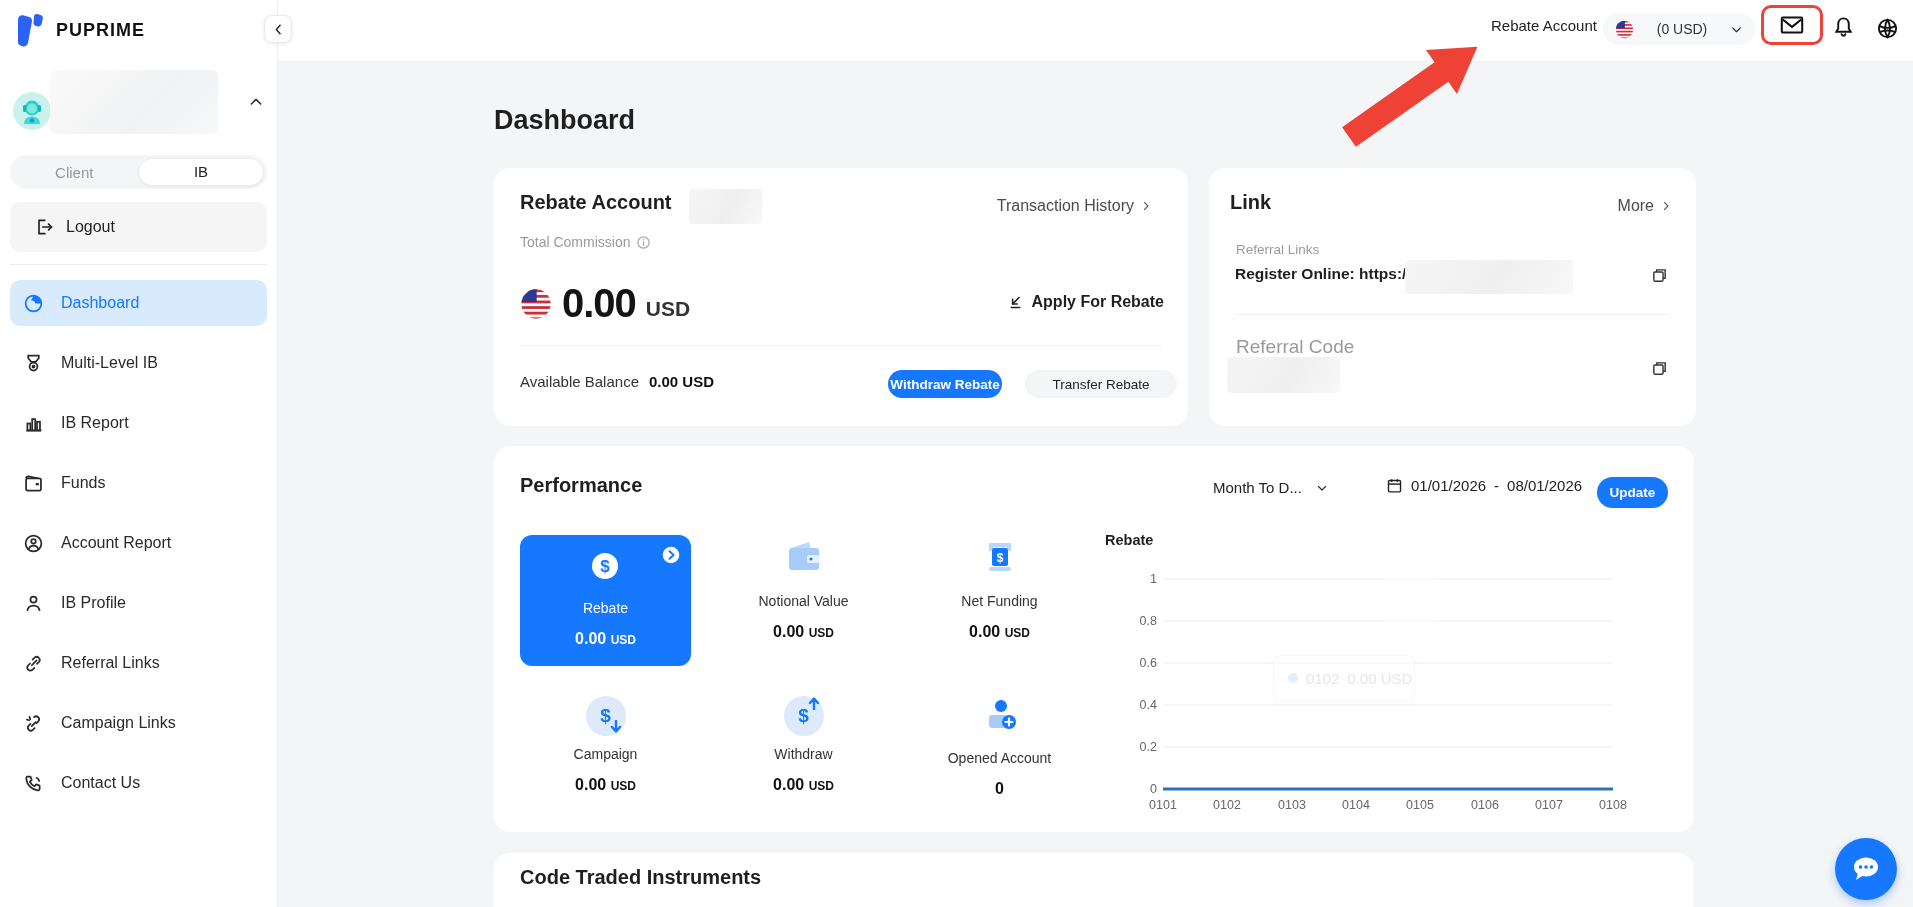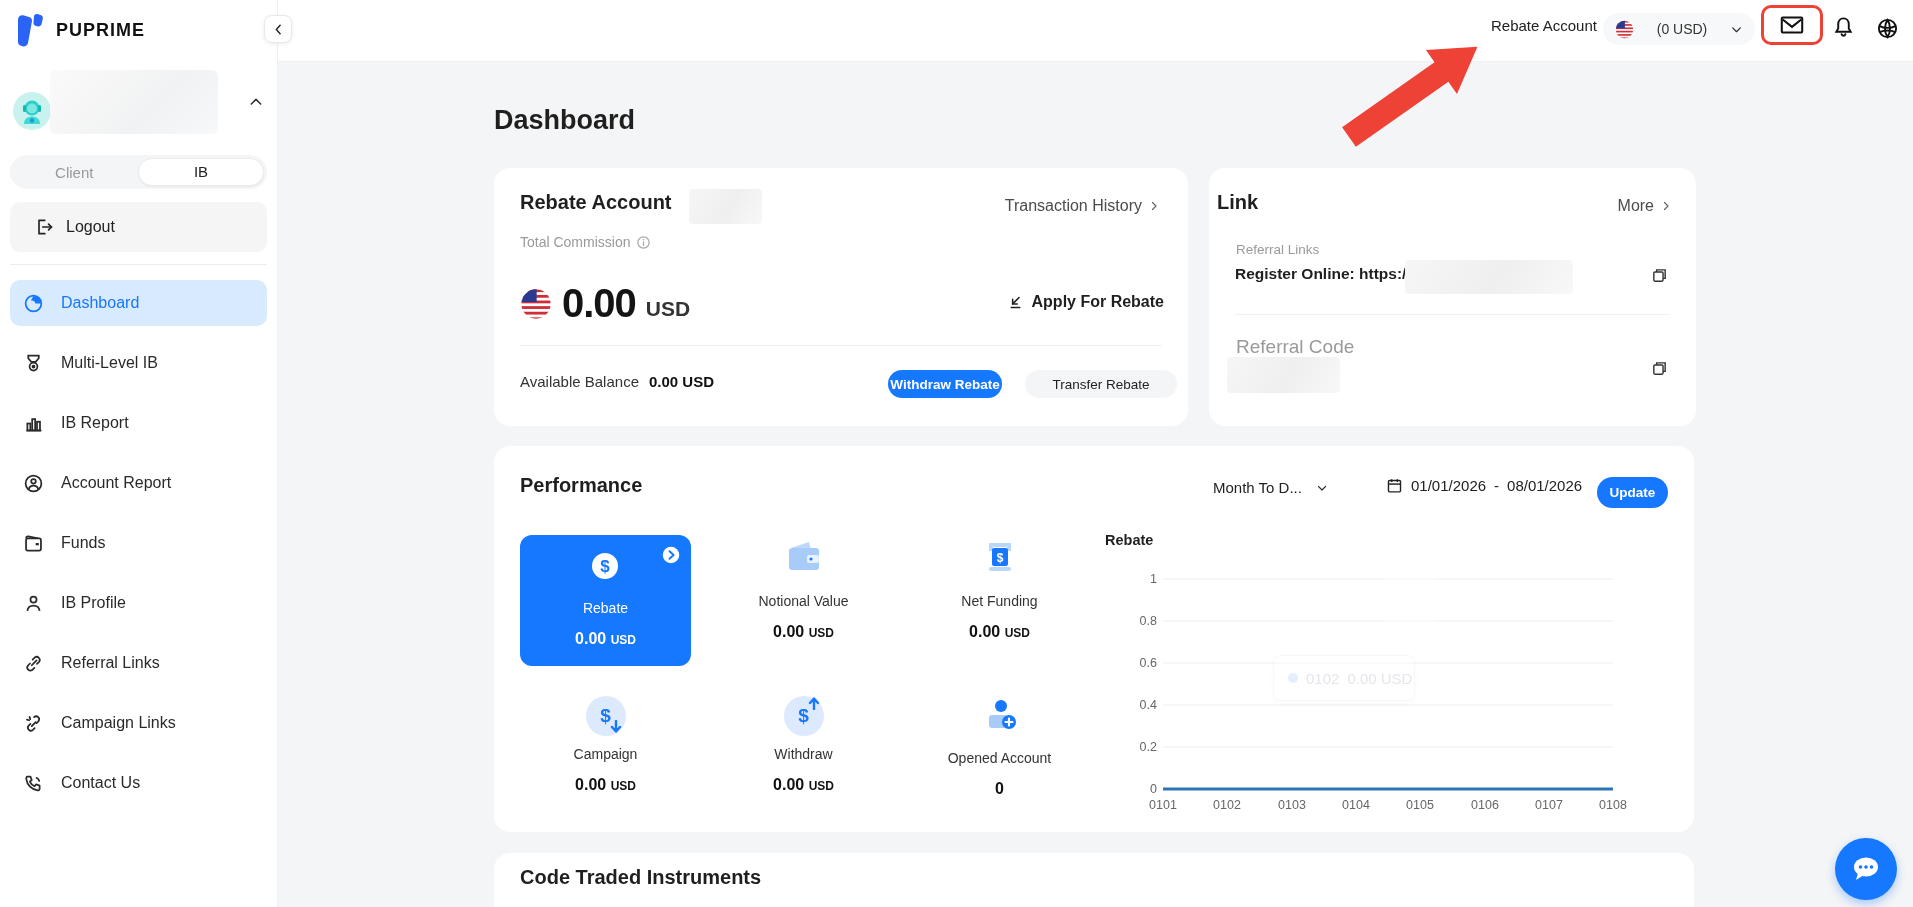--- a/index.html
+++ b/index.html
@@ -145,36 +145,36 @@
               <rect x="5" y="12" width="3.4" height="8"></rect>
               <rect x="10.5" y="7" width="3.4" height="13"></rect>
               <rect x="16" y="10" width="3.4" height="10"></rect>
             </svg>
         </span>
         <span>IB Report</span>
       </div>
       <div class="menu-item">
         <span class="mi-icon">
           <svg width="21" height="21" viewBox="0 0 24 24" fill="none" stroke="currentColor" stroke-width="2">
+              <rect x="3.5" y="6" width="17" height="14" rx="2"></rect>
+              <path d="M3.5 6 C3.5 4.5 4.8 3.5 6.2 3.8 L17 6"></path>
+              <rect x="14.5" y="11.5" width="3.6" height="2.6" fill="currentColor" stroke="none"></rect>
+            </svg>
+        </span>
+        <span>Funds</span>
+      </div>
+      <div class="menu-item">
+        <span class="mi-icon">
+          <svg width="21" height="21" viewBox="0 0 24 24" fill="none" stroke="currentColor" stroke-width="2">
               <circle cx="12" cy="12" r="9"></circle>
               <circle cx="12" cy="9.5" r="2.6"></circle>
               <path d="M6.5 18.5 C7.5 15.5 10 14.5 12 14.5 C14 14.5 16.5 15.5 17.5 18.5"></path>
             </svg>
         </span>
         <span>Account Report</span>
-      </div>
-      <div class="menu-item">
-        <span class="mi-icon">
-          <svg width="21" height="21" viewBox="0 0 24 24" fill="none" stroke="currentColor" stroke-width="2">
-              <rect x="3.5" y="6" width="17" height="14" rx="2"></rect>
-              <path d="M3.5 6 C3.5 4.5 4.8 3.5 6.2 3.8 L17 6"></path>
-              <rect x="14.5" y="11.5" width="3.6" height="2.6" fill="currentColor" stroke="none"></rect>
-            </svg>
-        </span>
-        <span>Funds</span>
       </div>
       <div class="menu-item">
         <span class="mi-icon">
           <svg width="21" height="21" viewBox="0 0 24 24" fill="none" stroke="currentColor" stroke-width="2">
               <circle cx="12" cy="7.5" r="3.5"></circle>
               <path d="M5 20.5 C5.5 16 8.5 14.5 12 14.5 C15.5 14.5 18.5 16 19 20.5"></path>
             </svg>
         </span>
         <span>IB Profile</span>
       </div>
@@ -276,21 +276,21 @@
       <polygon points="0,-12 113,-12 113,-27 157,0 113,27 113,12 0,12" fill="#ee4237"></polygon>
     </g>
   </svg>
 
   <div class="main">
     <div class="page-title">Dashboard</div>
 
     <div class="card" style="left:216px; top:106px; width:694px; height:258px;">
       <div style="position:absolute; left:26px; top:23px;" class="card-title">Rebate Account</div>
       <div class="redact" style="position:absolute; left:195px; top:21px; width:73px; height:35px;"></div>
-      <div class="link-gray" style="position:absolute; right:28px; top:29px;">
+      <div class="link-gray" style="position:absolute; right:36px; top:29px;">
         <span>Transaction History</span>
         <svg width="12" height="12" viewBox="0 0 24 24" fill="none" stroke="#666" stroke-width="2.4" stroke-linecap="round" stroke-linejoin="round">
             <path d="M9 5 L16 12 L9 19"></path>
           </svg>
       </div>
 
       <div style="position:absolute; left:26px; top:66px; display:flex; align-items:center; gap:6px;">
         <span class="muted">Total Commission</span>
         <svg width="15" height="15" viewBox="0 0 24 24" fill="none" stroke="#a9a9a9" stroke-width="2">
             <circle cx="12" cy="12" r="9"></circle>
@@ -336,21 +336,21 @@
 
       <div style="position:absolute; left:26px; top:205px; display:flex; align-items:center; gap:10px;">
         <span style="font-size:15px; color:#333;">Available Balance</span>
         <span style="font-size:15px; font-weight:700; color:#111;">0.00 USD</span>
       </div>
       <div class="btn btn-blue" style="position:absolute; left:394px; top:202px; width:114px; height:28px;">Withdraw Rebate</div>
       <div class="btn btn-gray" style="position:absolute; left:531px; top:202px; width:152px; height:28px;">Transfer Rebate</div>
     </div>
 
     <div class="card" style="left:931px; top:106px; width:487px; height:258px;">
-      <div style="position:absolute; left:8px; top:23px;" class="card-title">Link</div>
+      <div style="position:absolute; left:21px; top:23px;" class="card-title">Link</div>
       <div class="link-gray" style="position:absolute; right:24px; top:29px;">
         <span>More</span>
         <svg width="12" height="12" viewBox="0 0 24 24" fill="none" stroke="#666" stroke-width="2.4" stroke-linecap="round" stroke-linejoin="round">
             <path d="M9 5 L16 12 L9 19"></path>
           </svg>
       </div>
 
       <div style="position:absolute; left:27px; top:74px; font-size:13.5px; color:#9a9a9a;">Referral Links</div>
       <div style="position:absolute; left:26px; top:97px; font-size:15.5px; font-weight:600; color:#1f1f1f;">Register Online: https:/</div>
       <div class="redact" style="position:absolute; left:196px; top:92px; width:168px; height:34px;"></div>

